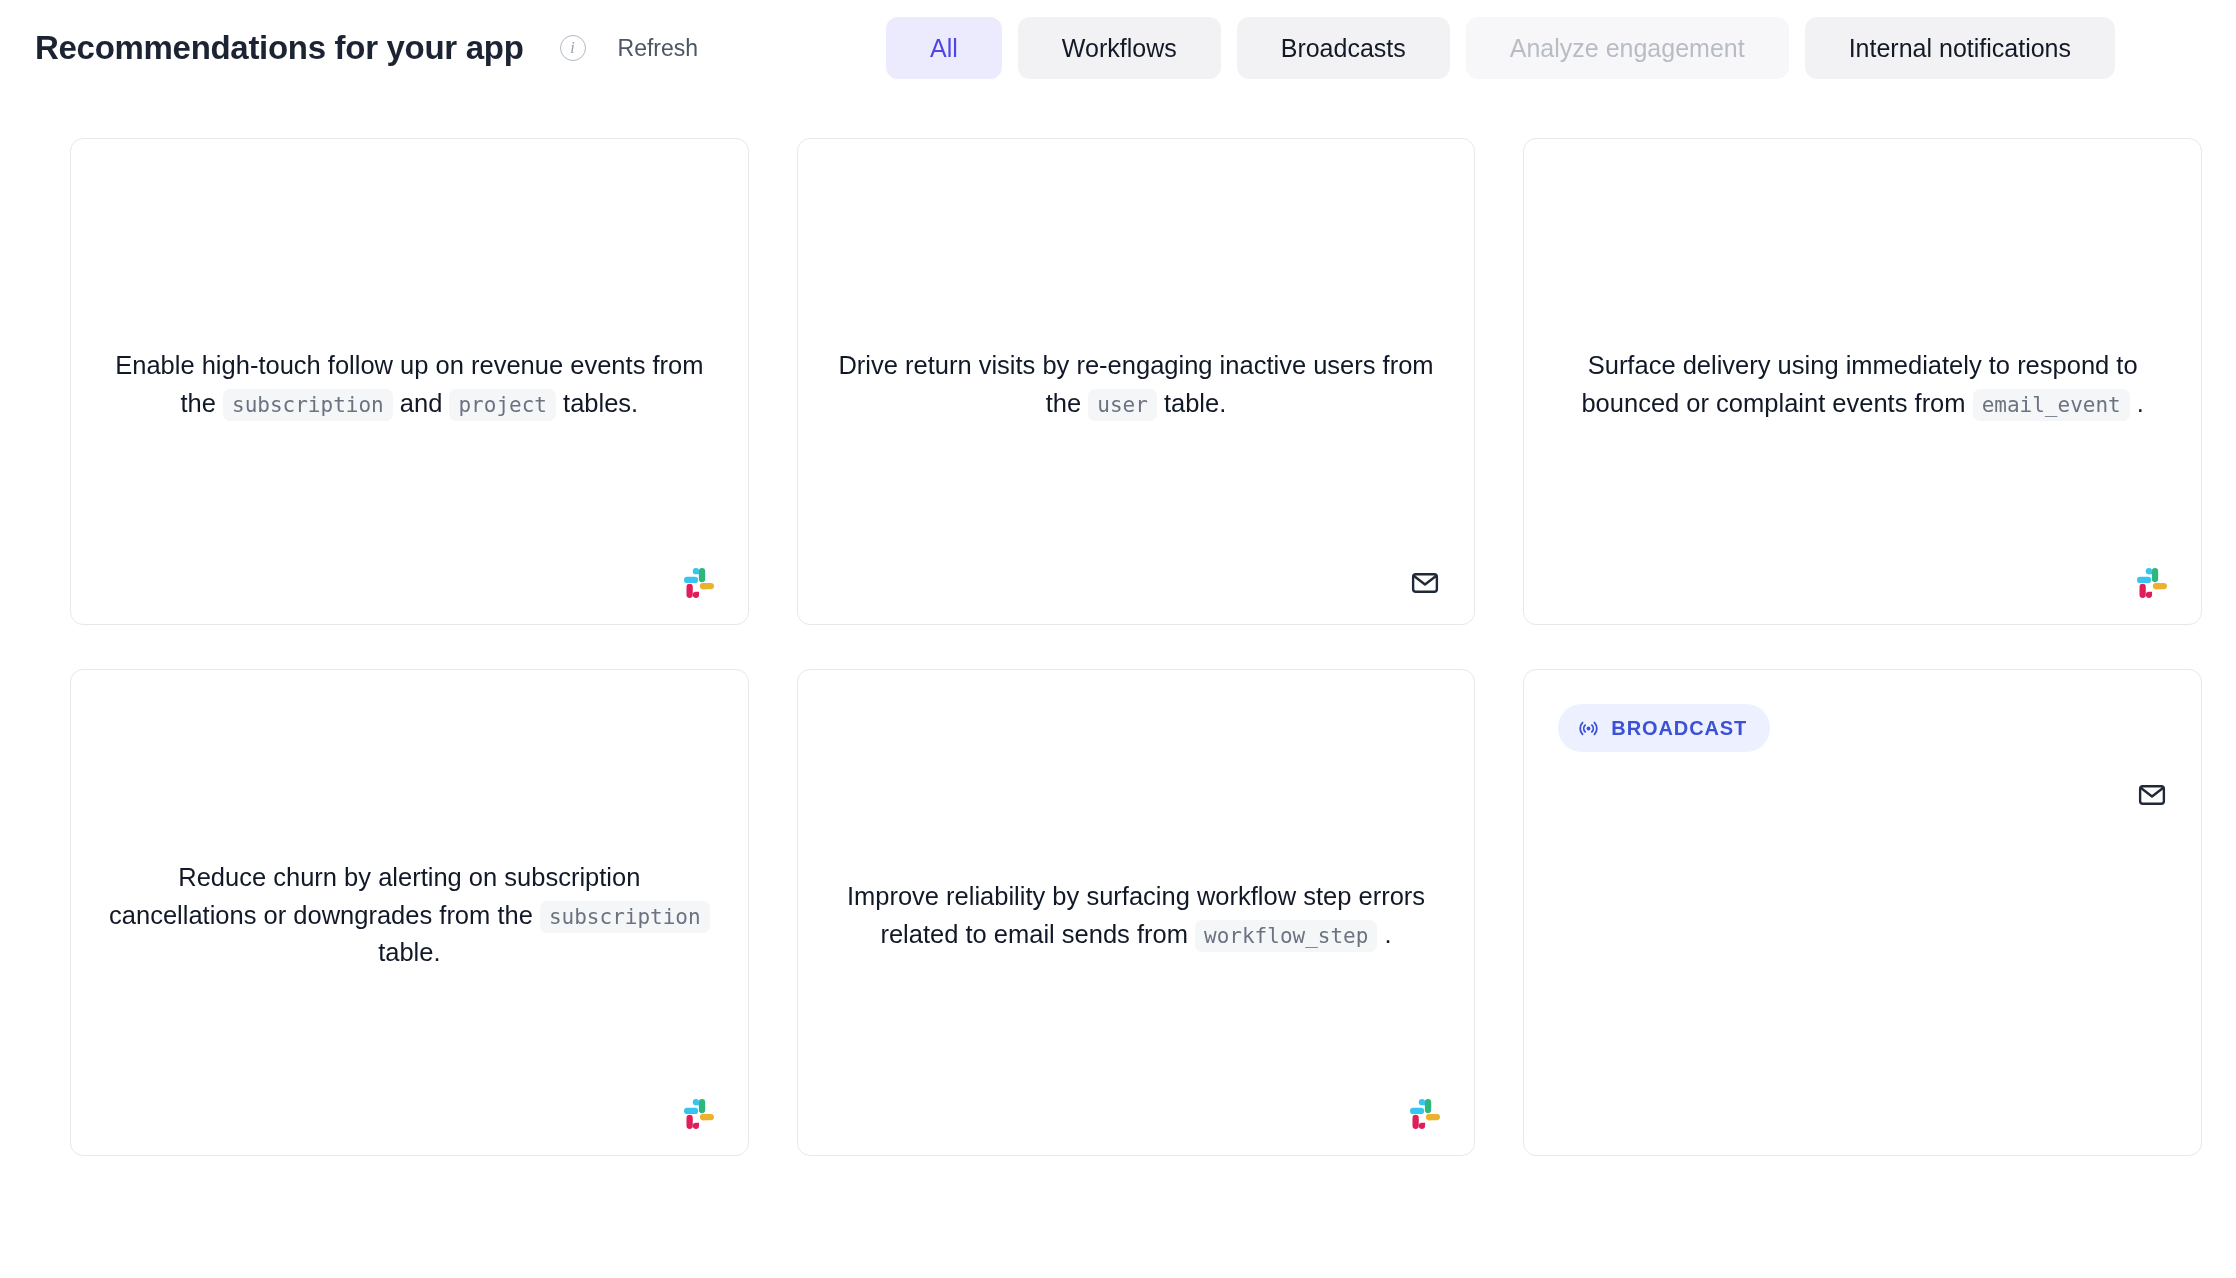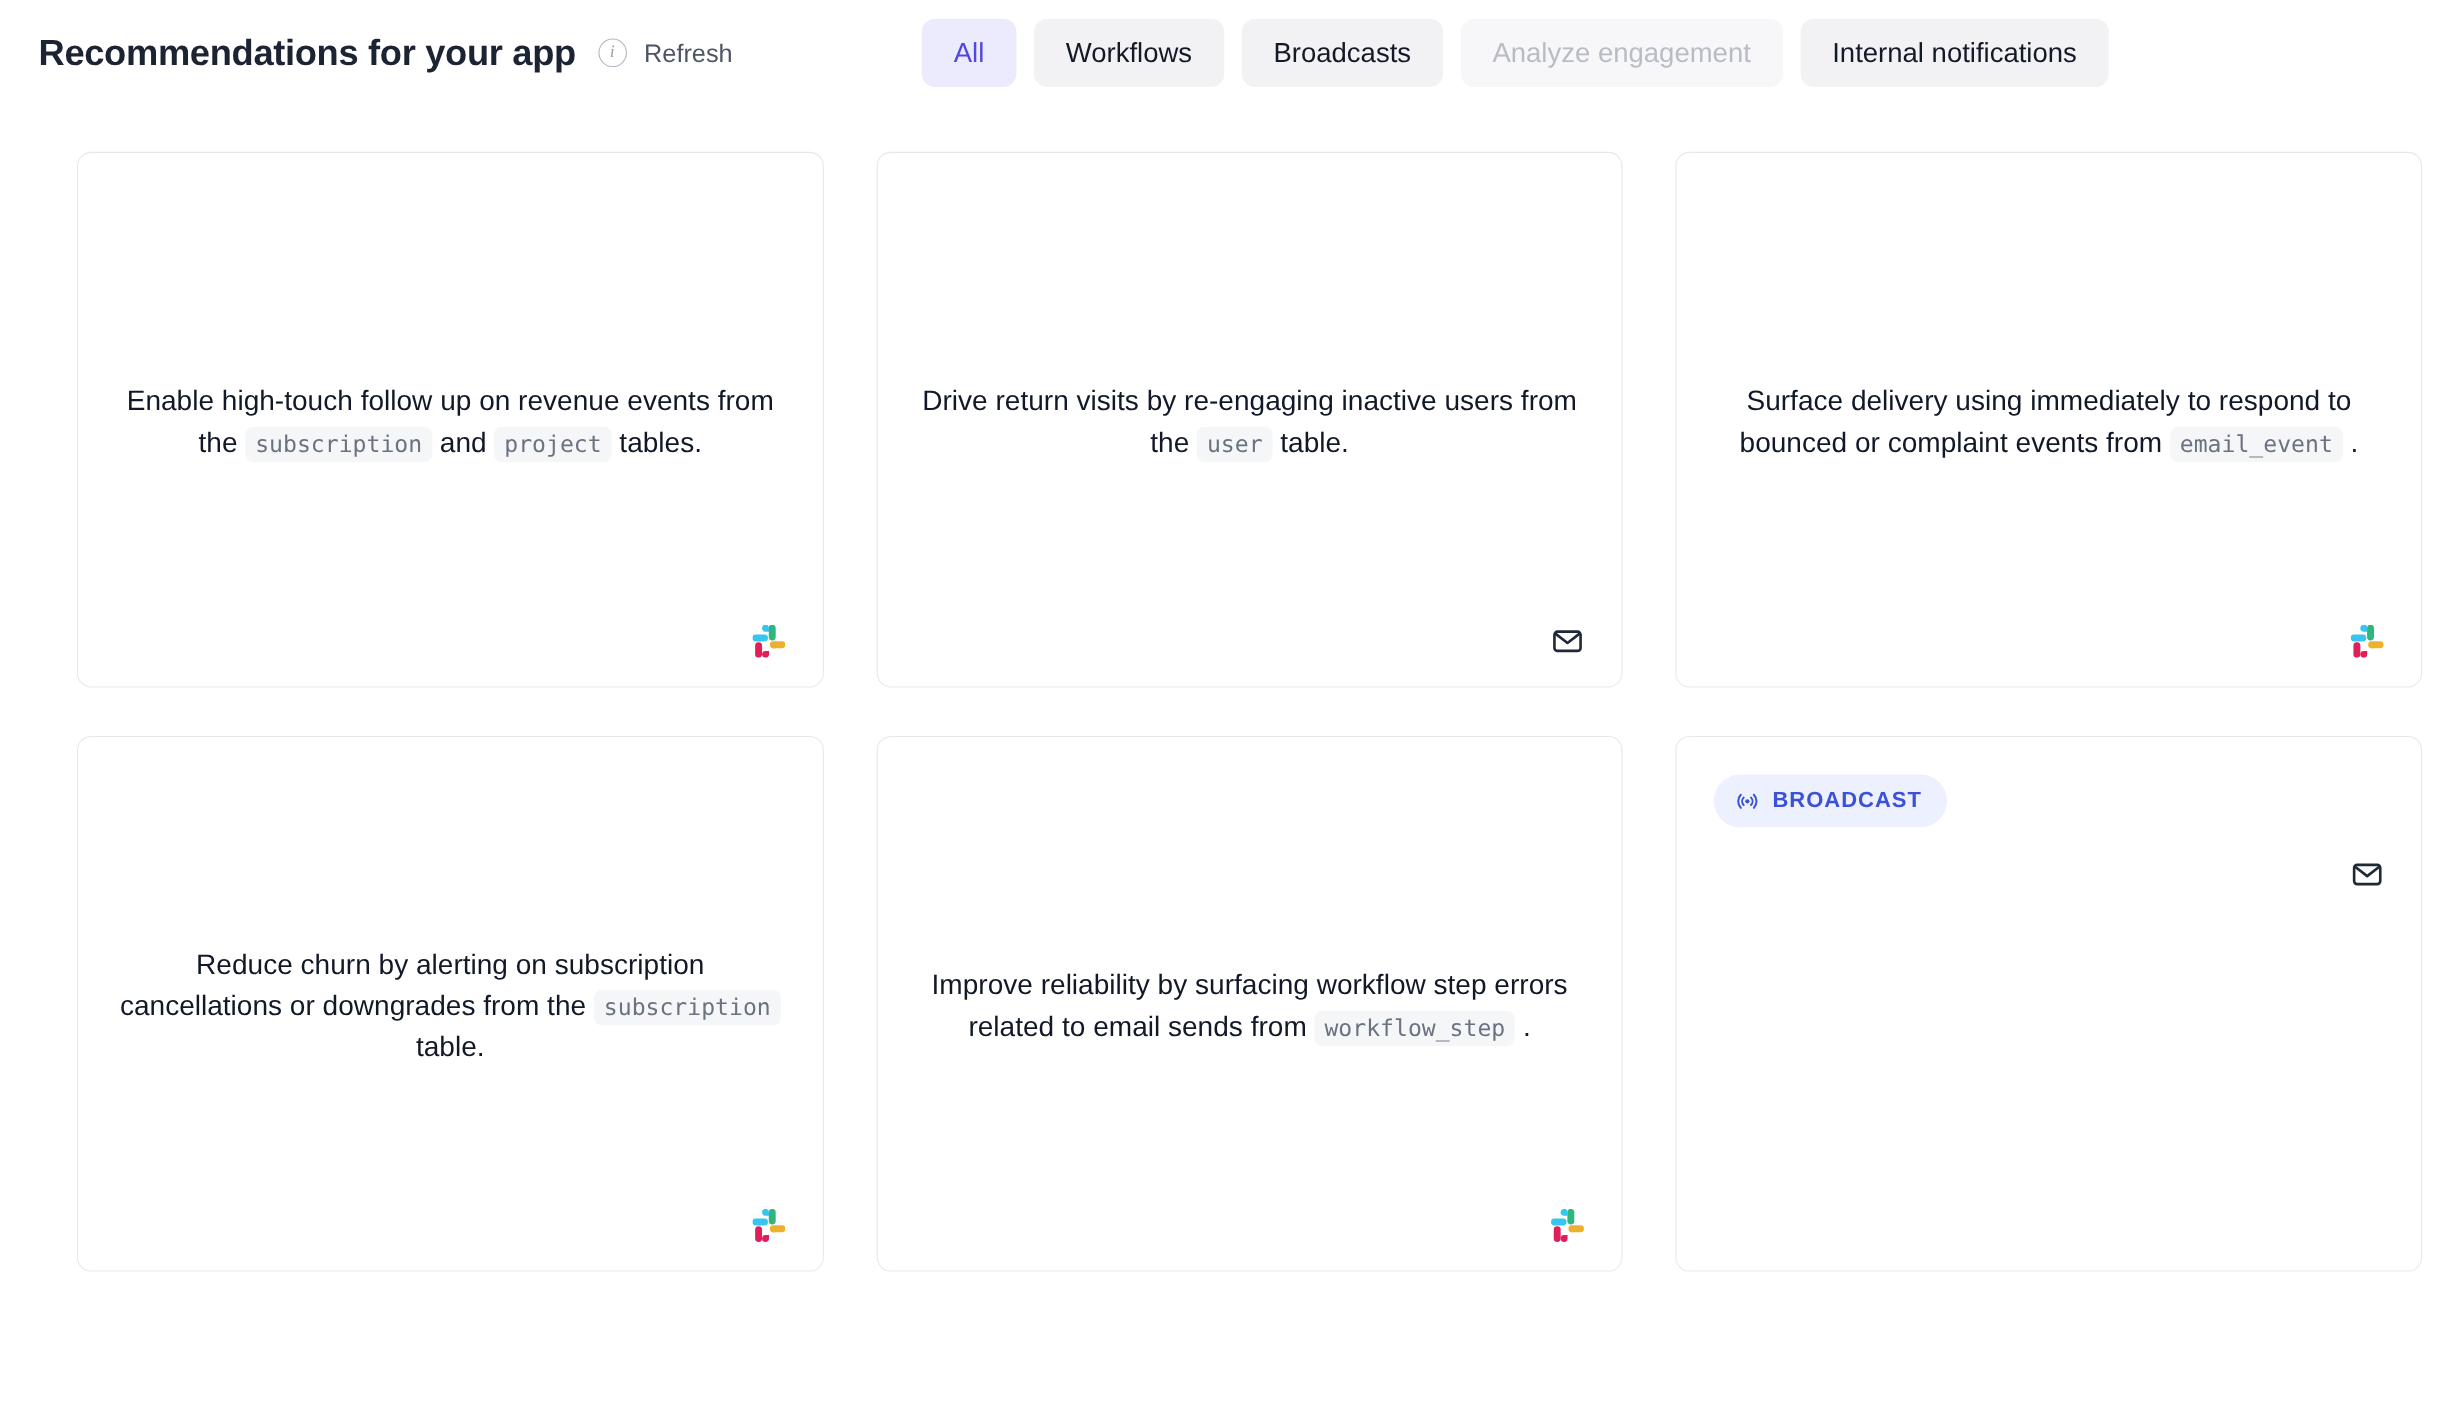--- a/index.html
+++ b/index.html
@@ -17,21 +17,21 @@
     height: 1278px;
     position: relative;
     padding: 0 34px;
   }
 
   
   .header {
     height: 96px;
     display: flex;
     align-items: center;
-    gap: 0;
+    gap: 16px;
     padding-left: 1px;
   }
 
   .page-title {
     font-size: 33px;
     font-weight: 700;
     color: #1c2333;
     letter-spacing: -0.3px;
     white-space: nowrap;
   }
@@ -64,21 +64,21 @@
 
   .tabs {
     display: flex;
     align-items: center;
     gap: 16px;
     margin-left: 172px;
   }
 
   .tab {
     height: 62px;
-    padding: 0 29px;
+    padding: 0 44px;
     border-radius: 12px;
     background: #f2f2f4;
     color: #131927;
     font-size: 25px;
     display: flex;
     align-items: center;
     justify-content: center;
     white-space: nowrap;
     cursor: pointer;
     border: none;

